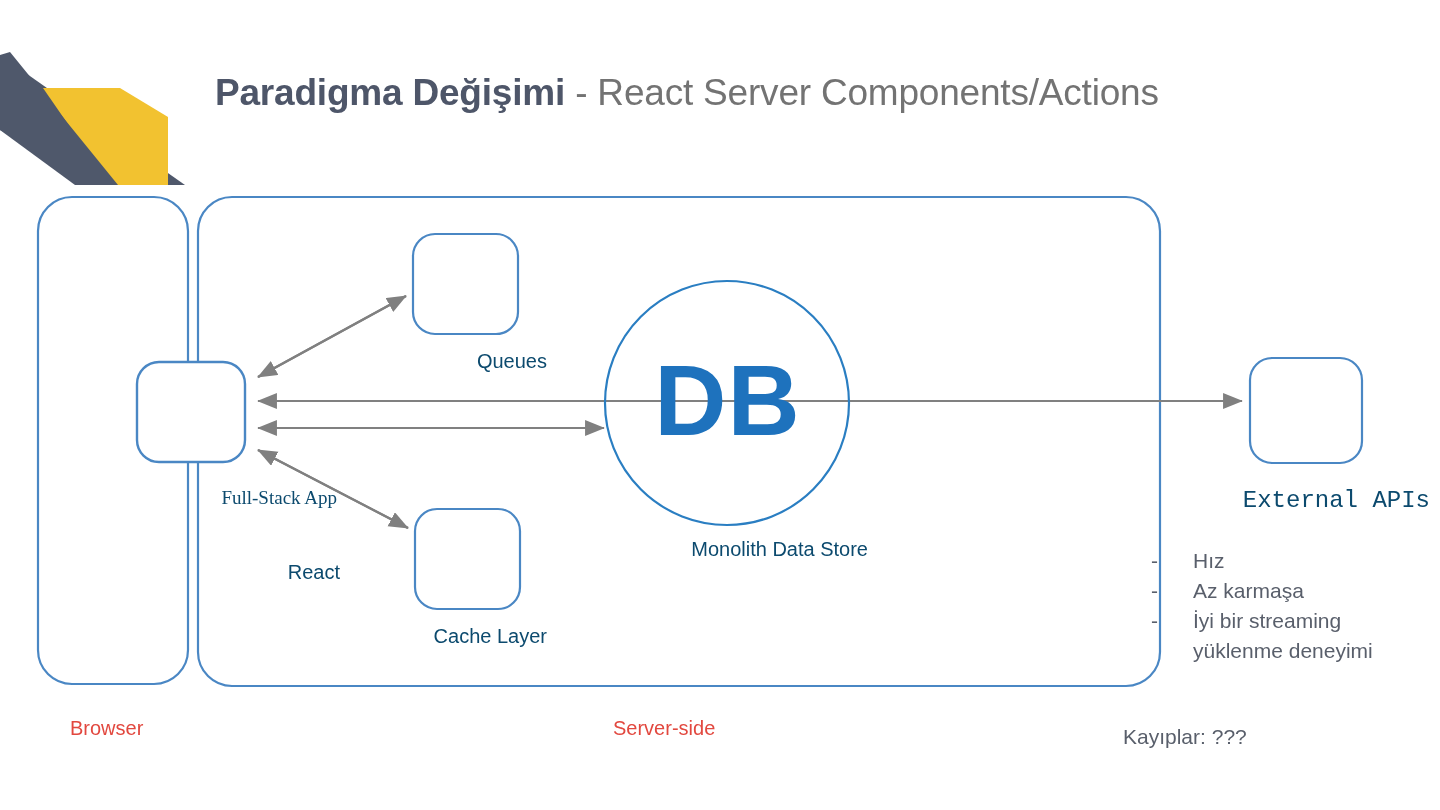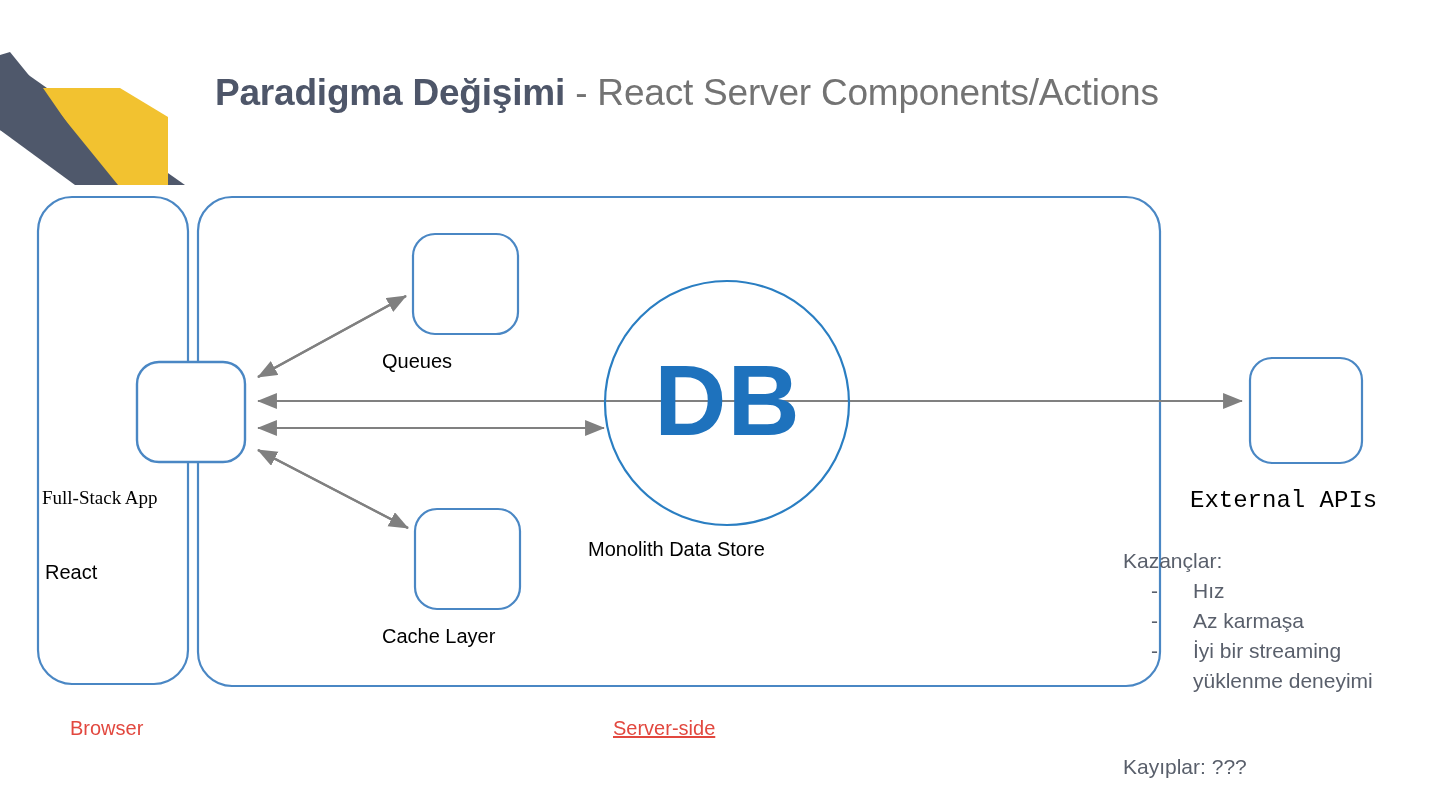--- a/index.html
+++ b/index.html
@@ -44,22 +44,22 @@
   
   #diagram-svg {
     position: absolute;
     left: 0; top: 0;
     width: 1440px; height: 810px;
   }
 
   
   .node-label {
     position: absolute;
-    color: #000000;
-    text-align: left;
+    color: #0c4a6e;
+    text-align: right;
     white-space: nowrap;
     font-weight: normal;
   }
   .zone-label {
     position: absolute;
     color: #e2483f;
     font-size: 20px;
     white-space: nowrap;
   }
 
@@ -75,21 +75,21 @@
     width: 255px;
     text-align: center;
     font-size: 100px;
     color: #1e72bd;
     font-weight: bold;
     letter-spacing: 1px;
     line-height: 120px;
   }
 
   #label-browser { left: 70px;  top: 717px; }
-  #label-server  { left: 613px; top: 717px; text-decoration: underline; }
+  #label-server  { left: 613px; top: 717px; }
 
   
   #notes-panel {
     position: absolute;
     left: 1123px;
     top: 546px;
     width: 315px;
     color: #595f6b;
     font-size: 21px;
     line-height: 30px;
@@ -163,21 +163,20 @@
 <div class="node-label" id="label-react">React</div>
 <div class="node-label" id="label-queues">Queues</div>
 <div class="node-label" id="label-cache">Cache Layer</div>
 <div class="node-label" id="label-monolith">Monolith Data Store</div>
 <div class="node-label" id="label-externalapi">External APIs</div>
 
 <div class="zone-label" id="label-browser">Browser</div>
 <div class="zone-label" id="label-server">Server-side</div>
 
 <div id="notes-panel">
-  <div class="notes-heading">Kazançlar:</div>
   <ul class="notes-list">
     <li>
       <span class="dash">-</span>
       <span>Hız</span>
     </li>
     <li>
       <span class="dash">-</span>
       <span>Az karmaşa</span>
     </li>
     <li>

